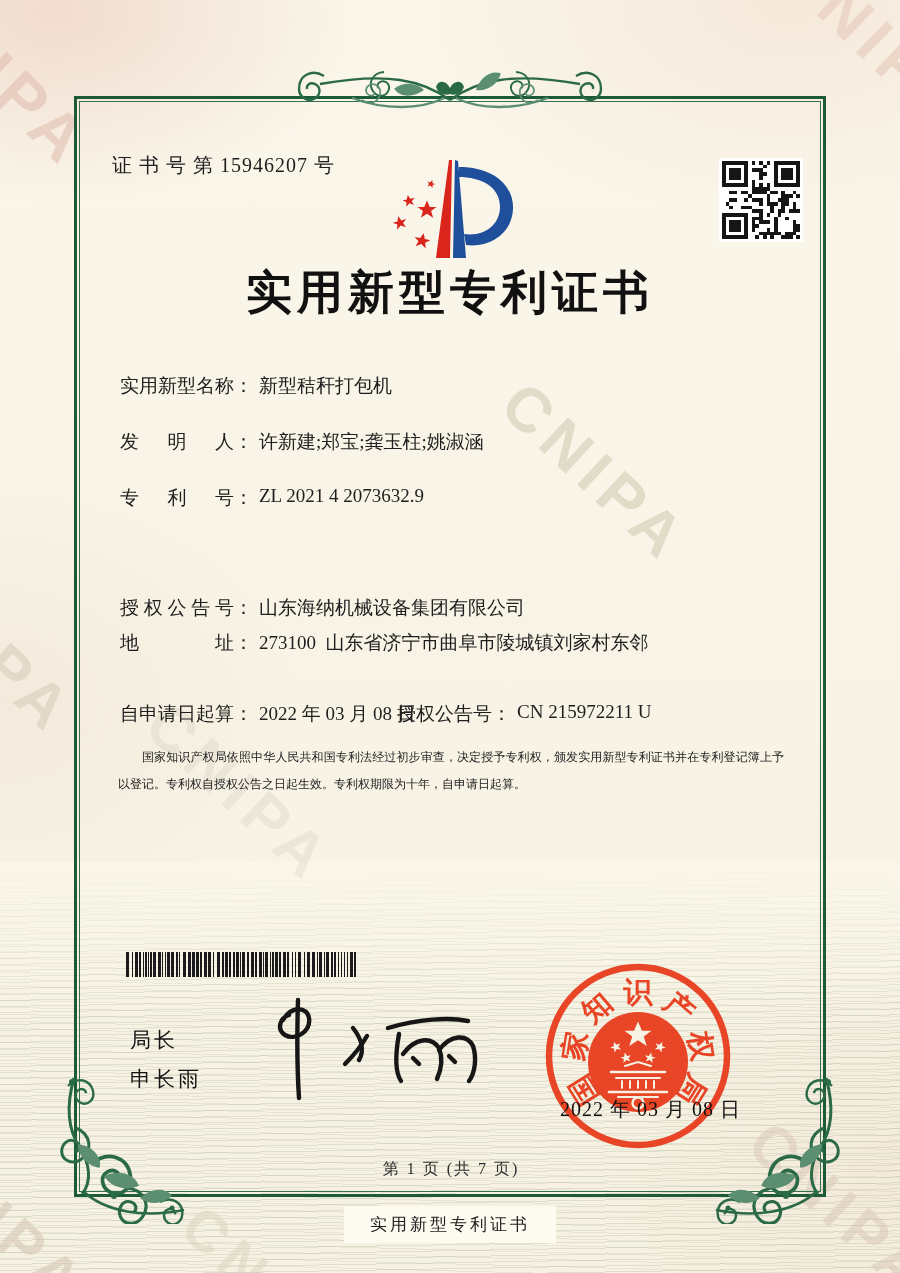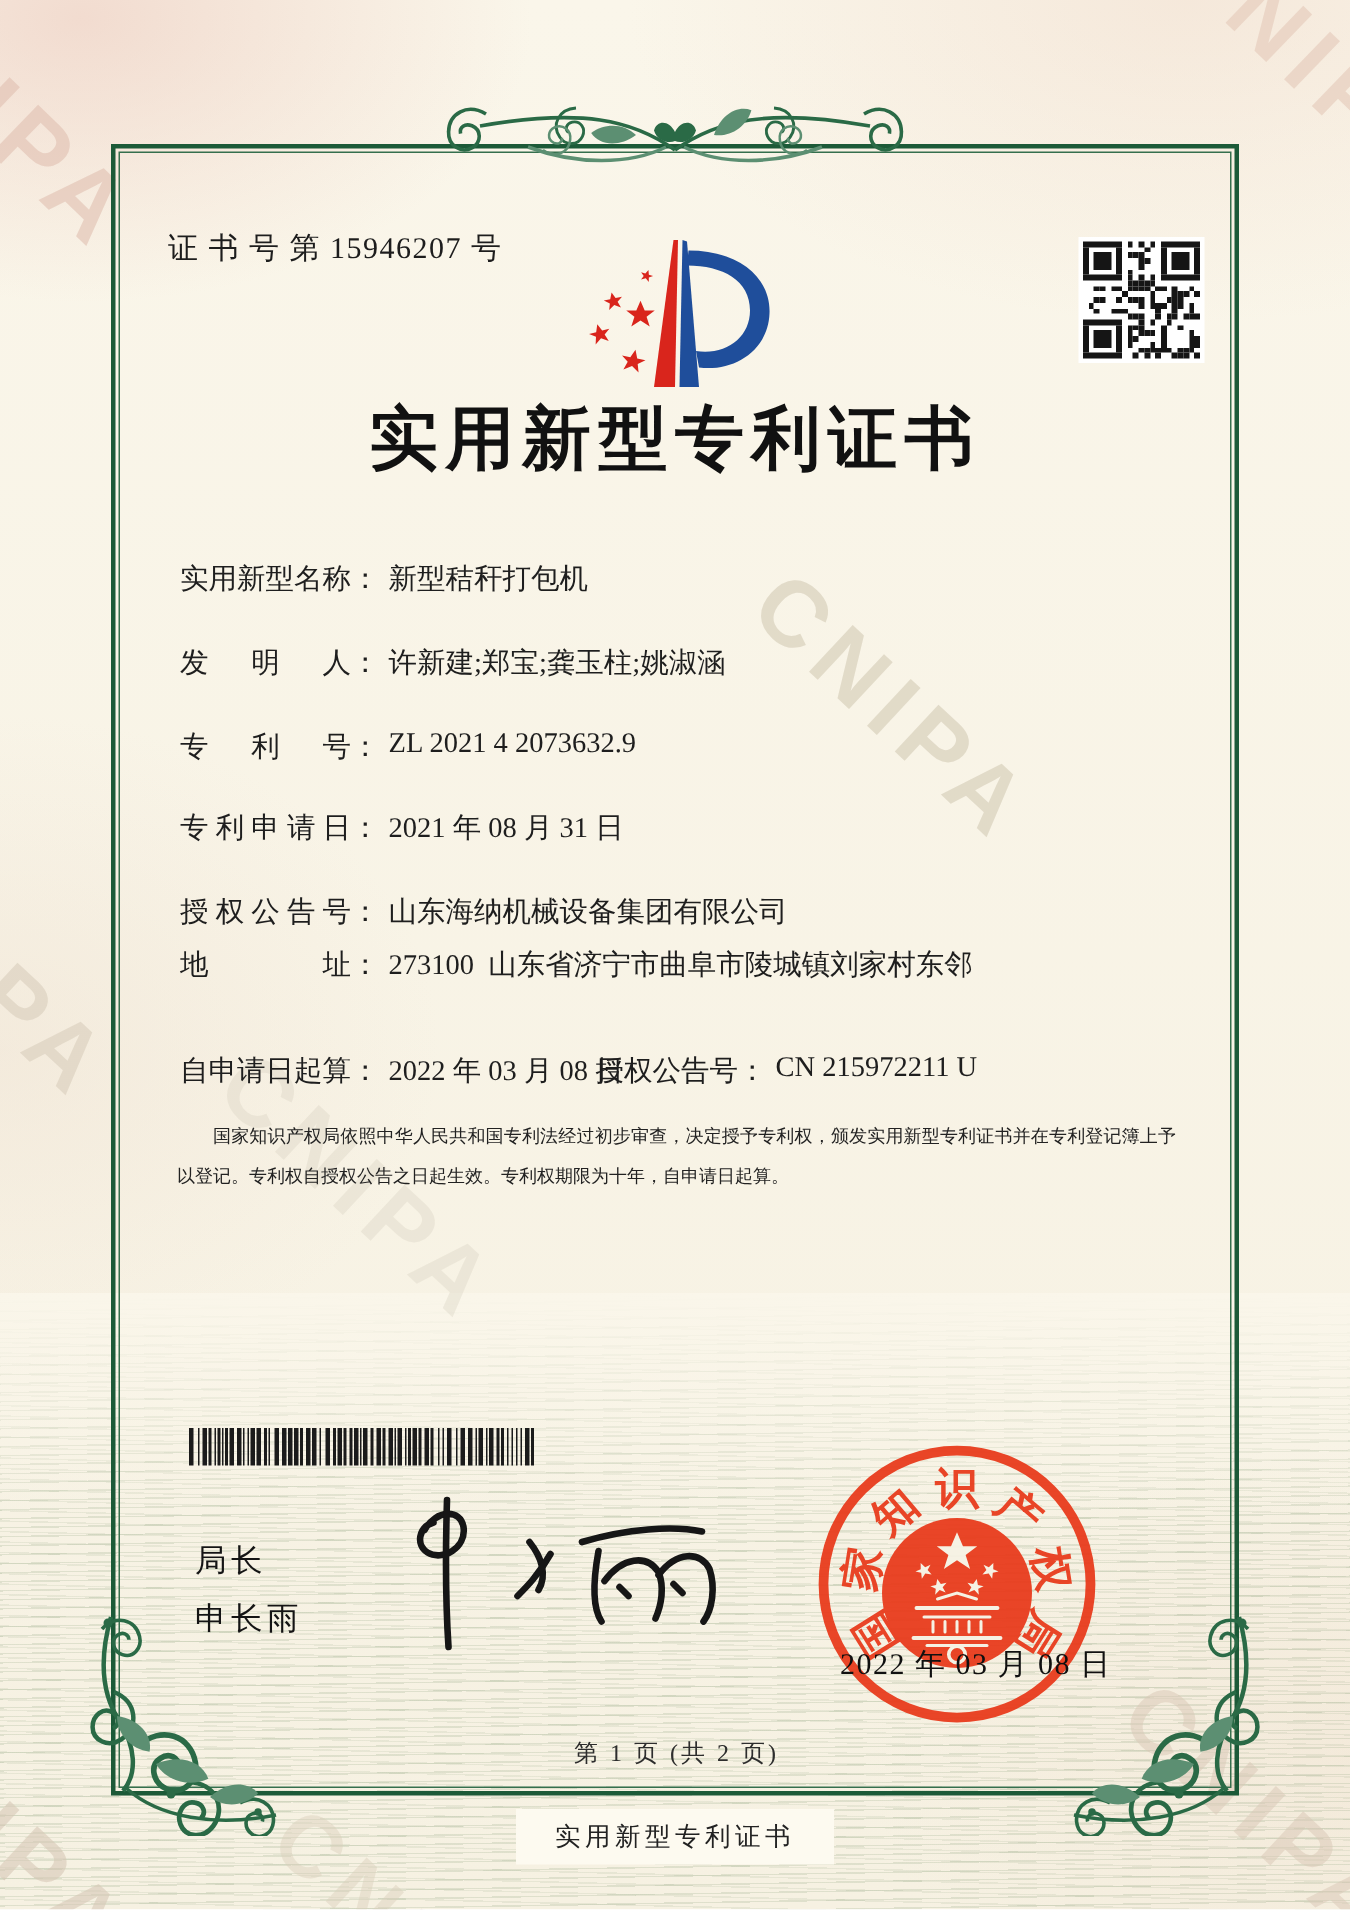--- a/index.html
+++ b/index.html
@@ -326,23 +326,20 @@
 
     <div class="frow r1">
       <span class="flabel">实用新型名称</span><span class="fcolon">：</span><span class="fval">新型秸秆打包机</span>
     </div>
     <div class="frow r2">
       <span class="flabel">发明人</span><span class="fcolon">：</span><span class="fval">许新建;郑宝;龚玉柱;姚淑涵</span>
     </div>
     <div class="frow r3">
       <span class="flabel">专利号</span><span class="fcolon">：</span><span class="fval">ZL 2021 4 2073632.9</span>
     </div>
-    <div class="frow r4">
-      <span class="flabel">专利申请日</span><span class="fcolon">：</span><span class="fval">2021 年 08 月 31 日</span>
-    </div>
     <div class="frow r5">
       <span class="flabel">授权公告号</span><span class="fcolon">：</span><span class="fval">山东海纳机械设备集团有限公司</span>
     </div>
     <div class="frow r6">
       <span class="flabel">地址</span><span class="fcolon">：</span><span class="fval">273100  山东省济宁市曲阜市陵城镇刘家村东邻</span>
     </div>
     <div class="frow r7">
       <span class="flabel">自申请日起算</span><span class="fcolon">：</span><span class="fval">2022 年 03 月 08 日</span>
       <span class="pair2">
         <span class="flabel">授权公告号</span><span class="fcolon">：</span><span class="fval">CN 215972211 U</span>
@@ -402,20 +399,20 @@
           <path d="M-22,16 H22" stroke-width="2"></path>
           <path d="M-16,19 V26 M-8,19 V26 M0,19 V26 M8,19 V26 M16,19 V26" stroke-width="2"></path>
           <path d="M-29,30 H29" stroke-width="2.6"></path>
           <path d="M-20,35 H20" stroke-width="2"></path>
           <circle cy="41" r="5.5" stroke-width="2.4"></circle>
         </g>
       </g>
     </svg>
     <div class="seal-date">2022 年 03 月 08 日</div>
 
-    <div class="pageinfo">第 1 页 (共 2 页)</div>
+    <div class="pageinfo">第 1 页 (共 7 页)</div>
 
     <div class="footer">
       <span class="footer-box">实用新型专利证书</span>
     </div>
 
   </div>
 </div>
 
 </body></html>

